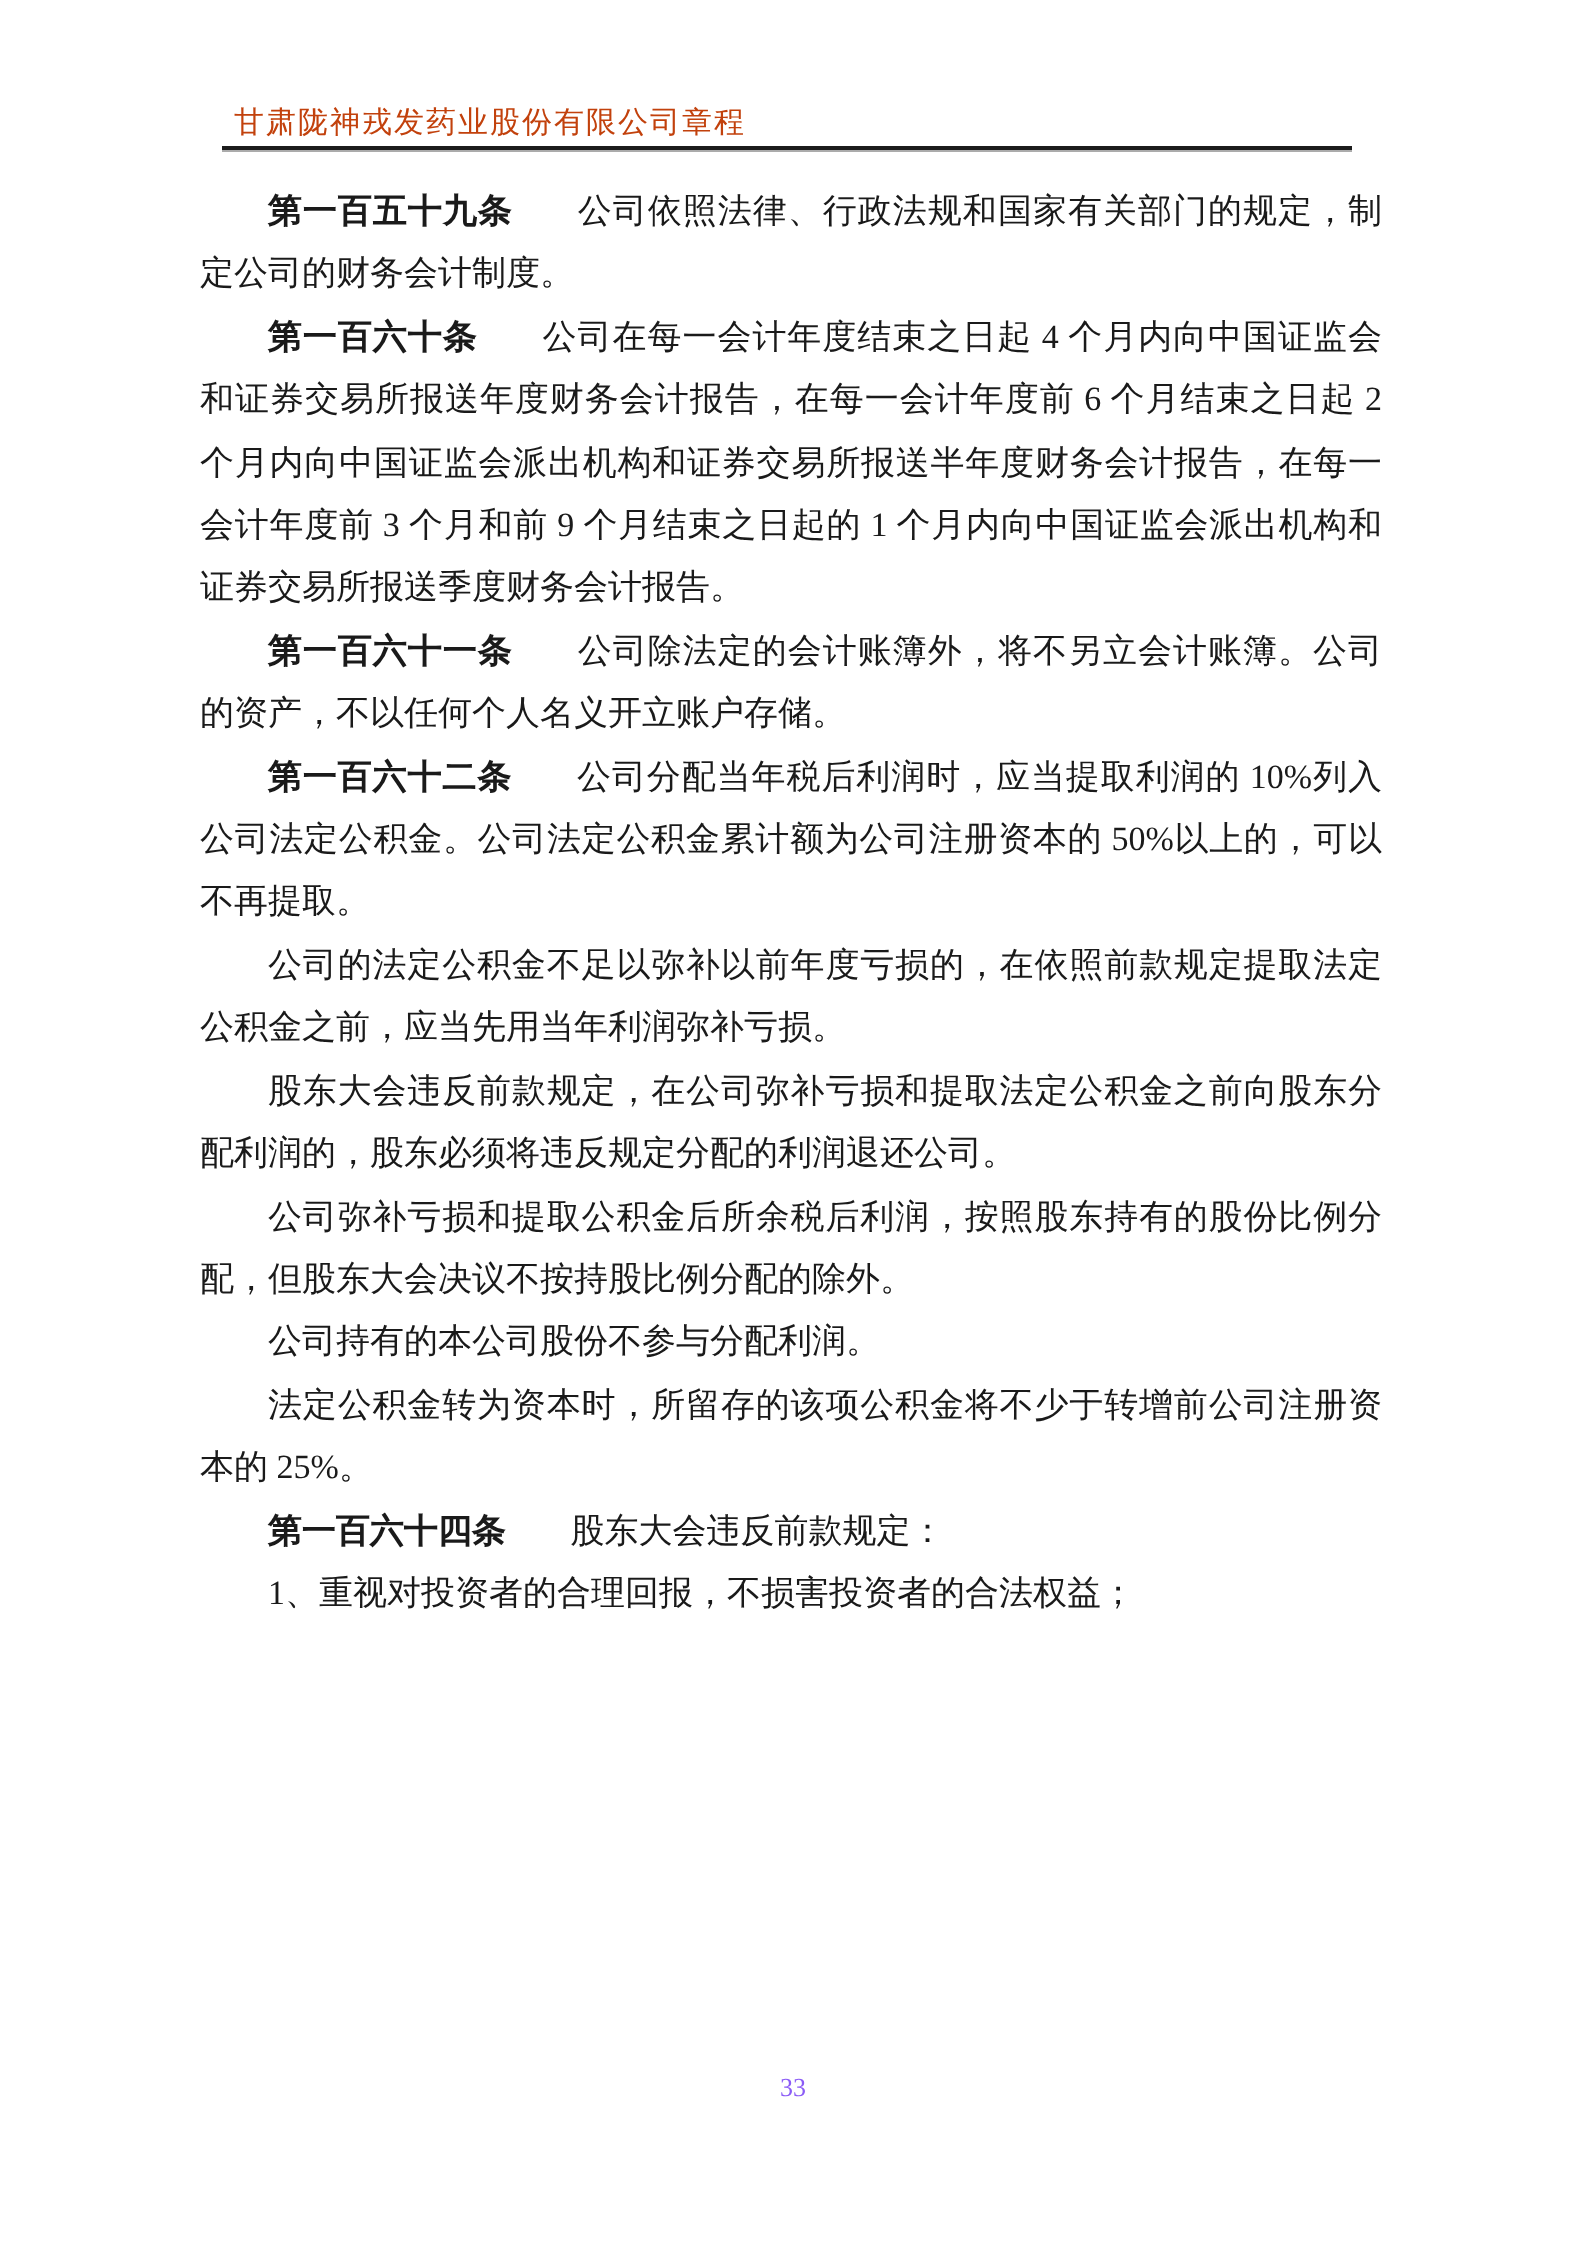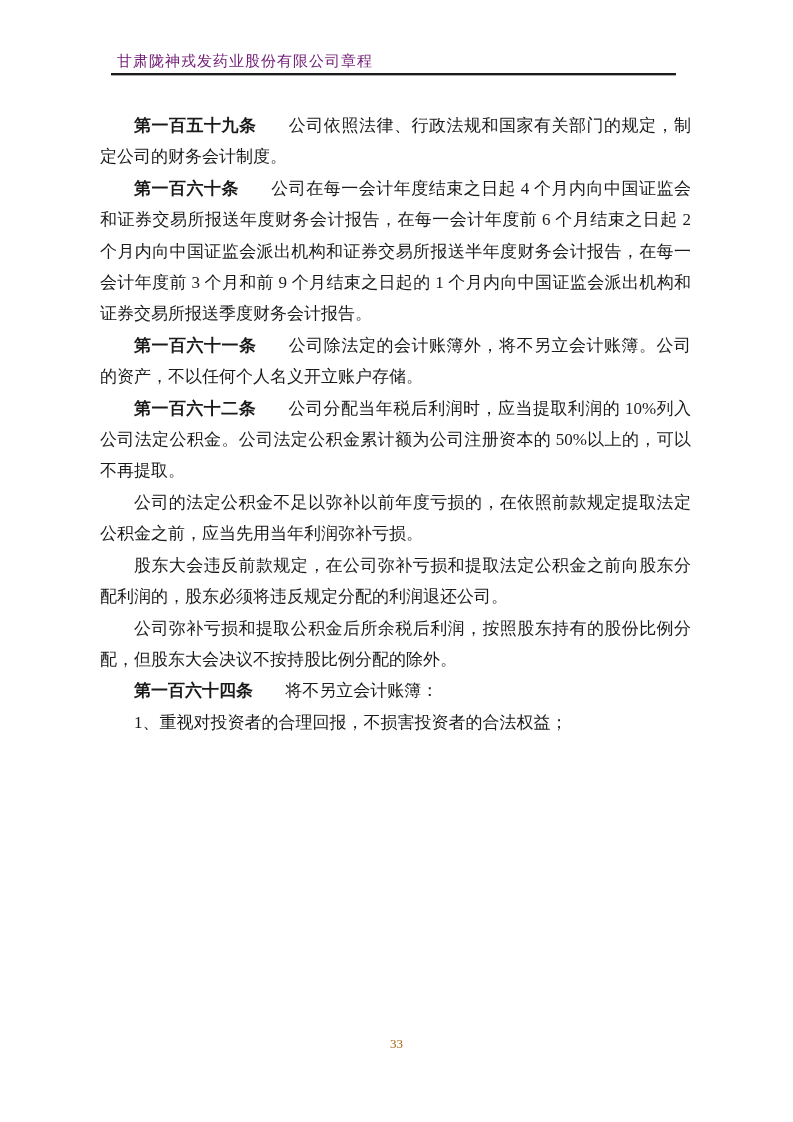--- a/index.html
+++ b/index.html
@@ -16,61 +16,60 @@
     font-family: "Liberation Serif", "DejaVu Serif", serif;
     color: #1a1a1a;
   }
   
   .header-title {
     position: absolute;
     left: 117px;
     top: 52px;
     font-size: 15px;
     letter-spacing: 1px;
-    color: #701a75;
+    color: #c2410c;
     white-space: nowrap;
   }
   .header-rule {
     position: absolute;
     left: 111px;
     top: 73px;
     width: 565px;
     height: 2px;
     background: #1c1c1c;
     border-bottom: 1px solid #ababab;
   }
   
   .content {
     position: absolute;
     left: 100px;
     top: 90px;
     width: 591px;
     font-size: 17px;
     line-height: 31.4px;
     text-align: justify;
-    margin-top: 20px;
   }
   .content p {
     margin: 0;
     padding: 0;
     text-indent: 2em;
   }
   .term {
     font-weight: bold;
     margin-right: 1.9em;
   }
   
   .footer {
     position: absolute;
     left: 0;
     top: 1036px;
     width: 100%;
     text-align: center;
     font-size: 13px;
-    color: #a16207;
+    color: #8b5cf6;
   }
 </style>
 </head>
 <body>
 
 <div class="page">
 
   <div class="header-title">甘肃陇神戎发药业股份有限公司章程</div>
   <div class="header-rule"></div>
 
@@ -85,24 +84,26 @@
 
     <p><b class="term">第一百六十二条</b><span>公司分配当年税后利润时，应当提取利润的 10%列入公司法定公积金。公司法定公积金累计额为公司注册资本的 50%以上的，可以不再提取。</span></p>
 
     <p><span>公司的法定公积金不足以弥补以前年度亏损的，在依照前款规定提取法定公积金之前，应当先用当年利润弥补亏损。</span></p>
 
 
     <p><span>股东大会违反前款规定，在公司弥补亏损和提取法定公积金之前向股东分配利润的，股东必须将违反规定分配的利润退还公司。</span></p>
 
     <p><span>公司弥补亏损和提取公积金后所余税后利润，按照股东持有的股份比例分配，但股东大会决议不按持股比例分配的除外。</span></p>
 
+    <p><span>公司持有的本公司股份不参与分配利润。</span></p>
 
 
+    <p><span>法定公积金转为资本时，所留存的该项公积金将不少于转增前公司注册资本的 25%。</span></p>
 
-    <p><b class="term">第一百六十四条</b><span>将不另立会计账簿：</span></p>
+    <p><b class="term">第一百六十四条</b><span>股东大会违反前款规定：</span></p>
 
 
     <p><span>1、重视对投资者的合理回报，不损害投资者的合法权益；</span></p>
 
   </div>
 
   <div class="footer">
     <span>33</span>
   </div>
 

